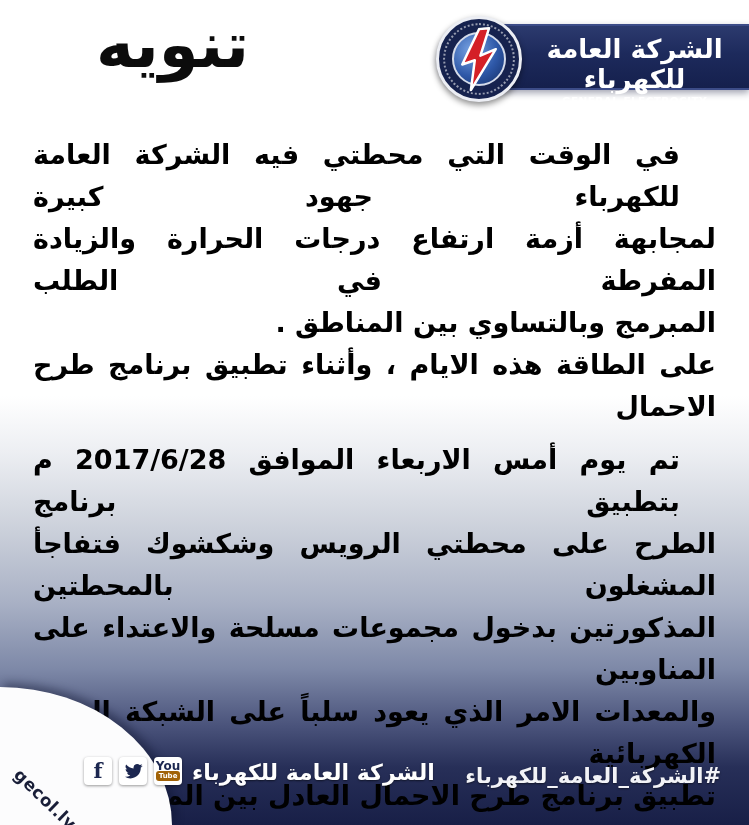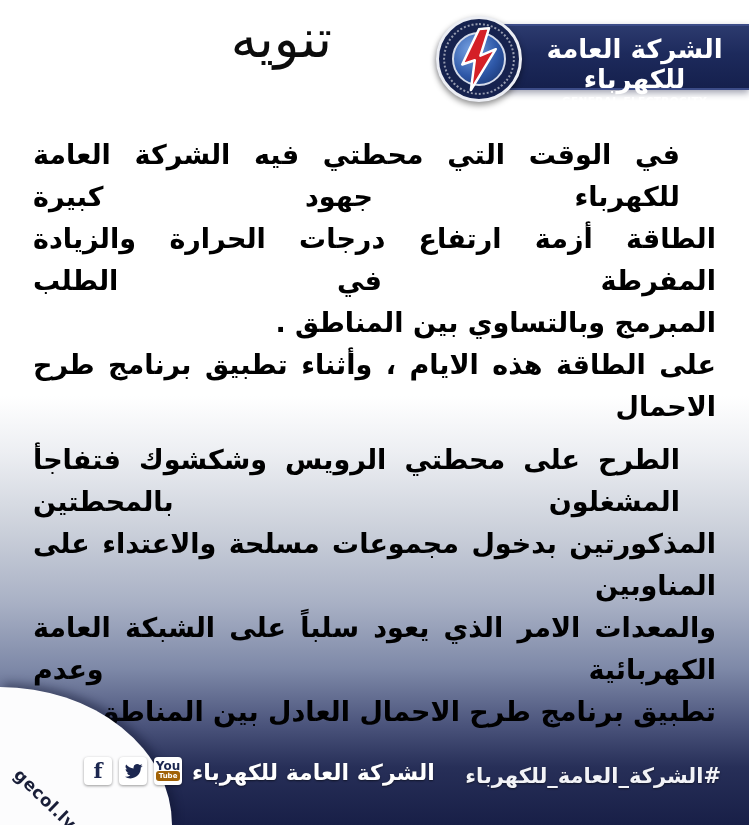--- a/index.html
+++ b/index.html
@@ -6,22 +6,22 @@
   body { background:#555; font-family:"DejaVu Sans", sans-serif; }
   .page {
     position:relative; width:749px; height:825px; margin:0 auto; overflow:hidden;
     background:linear-gradient(180deg,
       #ffffff 0%, #ffffff 48%, #eceef2 55%, #ccd1db 64%,
       #a9b1c5 73%, #7e89a8 81%, #4a537b 88%, #272f58 93%, #181f47 100%);
   }
 
   
   .title {
-    position:absolute; top:8px; left:96px; width:236px; text-align:right;
-    font-size:53px; font-weight:normal; color:#0c0c0c; letter-spacing:-1px;
+    position:absolute; top:8px; left:96px; width:236px; text-align:left;
+    font-size:64px; font-weight:bold; color:#0c0c0c; letter-spacing:-1px;
   }
   .banner {
     position:absolute; top:24px; left:438px; width:311px; height:66px;
     background:linear-gradient(180deg,#2c3a6e 0%, #1d2a5c 45%, #15204d 100%);
     border:2px solid #3c4c88; border-right:none;
     border-radius:34px 0 0 34px;
     box-shadow:0 3px 7px rgba(20,25,60,.4);
   }
   .logo {
     position:absolute; top:-10px; left:-4px; width:86px; height:86px;
@@ -99,25 +99,26 @@
     </div>
     <div class="brand-text">
       <div class="brand-ar">الشركة العامة للكهرباء</div>
       <div class="brand-en">GENERAL ELECTROCITY COMPANY OF LIBYA</div>
     </div>
   </div>
 
   <div class="content">
     <div class="para">
         <div class="body-line">في الوقت التي محطتي فيه الشركة العامة للكهرباء جهود كبيرة</div>
-        <div class="body-line">الطاقة أزمة ارتفاع درجات الحرارة والزيادة المفرطة في الطلب</div>
+        <div class="body-line">لمجابهة أزمة ارتفاع درجات الحرارة والزيادة المفرطة في الطلب</div>
         <div class="body-line last">المبرمج وبالتساوي بين المناطق .</div>
         <div class="body-line">على الطاقة هذه الايام ، وأثناء تطبيق برنامج طرح الاحمال</div>
       </div>
     <div class="para">
+        <div class="body-line">تم يوم أمس الاربعاء الموافق 2017/6/28 م بتطبيق برنامج</div>
         <div class="body-line">الطرح على محطتي الرويس وشكشوك فتفاجأ المشغلون بالمحطتين</div>
         <div class="body-line">المذكورتين بدخول مجموعات مسلحة والاعتداء على المناوبين</div>
         <div class="body-line">والمعدات الامر الذي يعود سلباً على الشبكة العامة الكهربائية وعدم</div>
         <div class="body-line last">تطبيق برنامج طرح الاحمال العادل بين المناطق .</div>
       </div>
 
   </div>
 
   <div class="corner"></div>
   <div class="watermark">gecol.ly</div>

